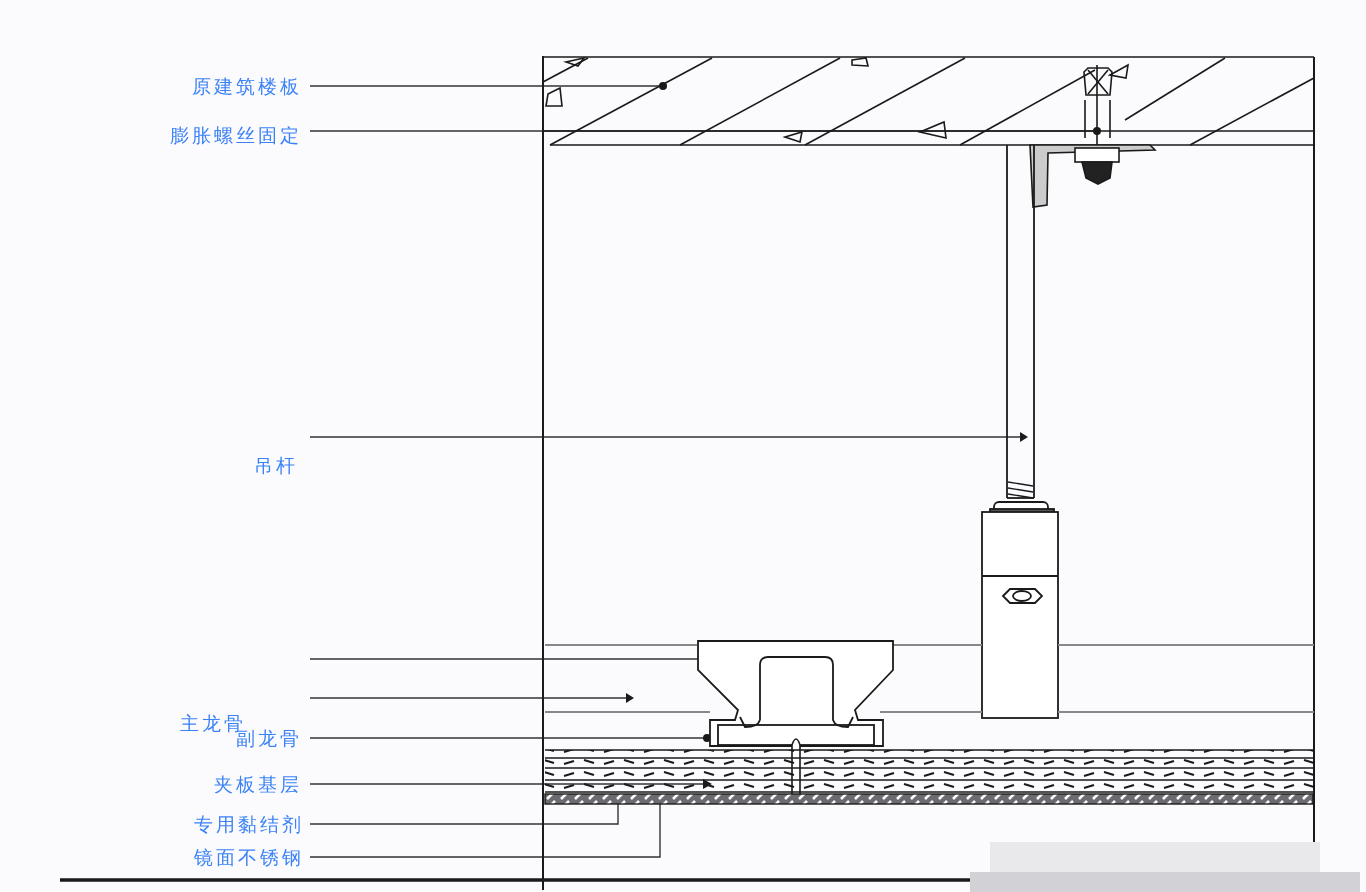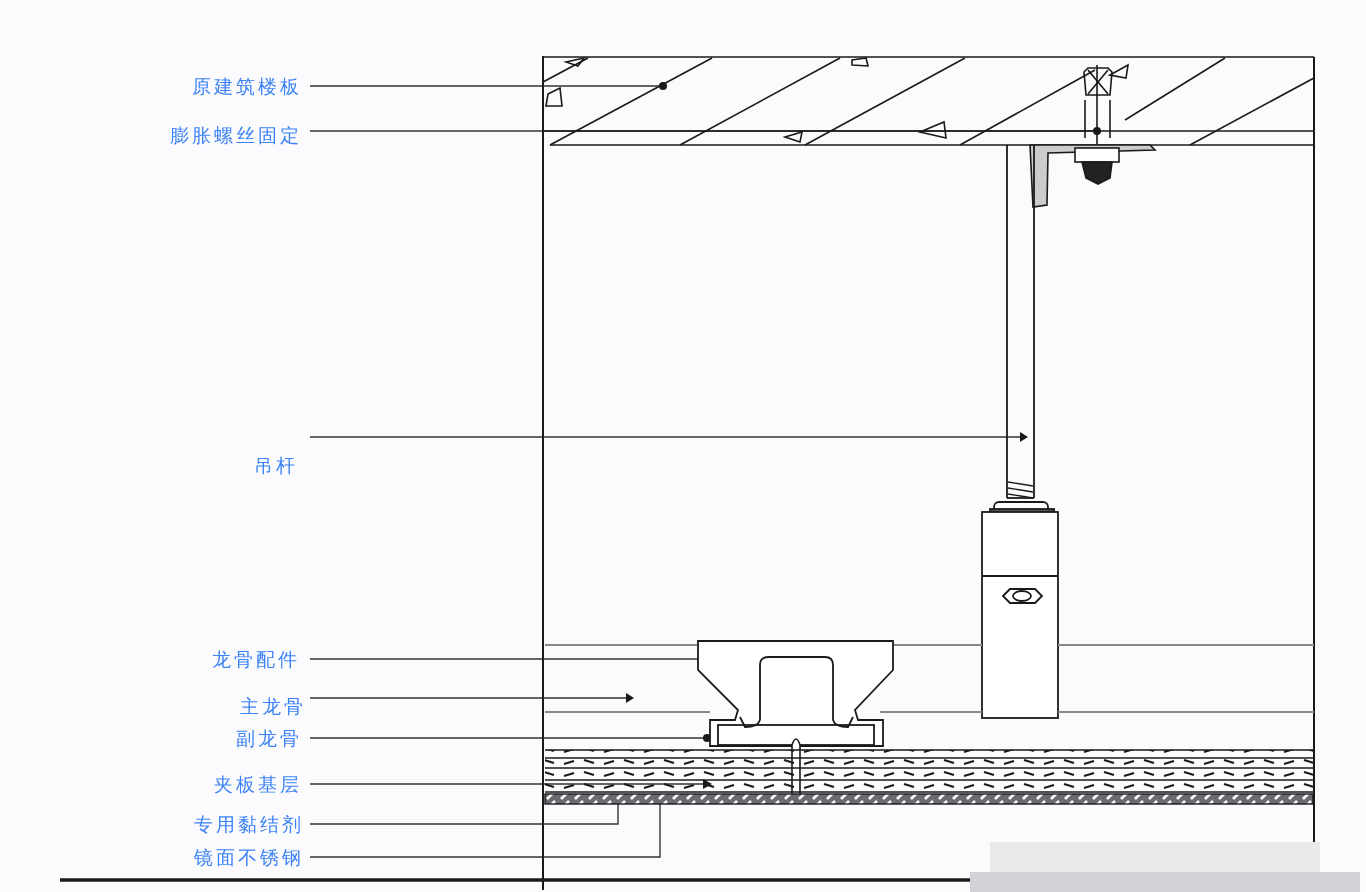--- a/index.html
+++ b/index.html
@@ -8,22 +8,21 @@
   .lbl{position:absolute;font-size:19px;color:#3b82f6;letter-spacing:3px;white-space:nowrap;text-align:right;line-height:30px;}
 </style>
 </head>
 <body>
 
 <div id="stage">
 
   <div class="lbl" style="left:60px;top:71px;width:242px;">原建筑楼板</div>
   <div class="lbl" style="left:40px;top:120px;width:262px;">膨胀螺丝固定</div>
   <div class="lbl" style="left:180px;top:422px;width:118px;margin-top:28px;">吊杆</div>
-  <div class="lbl" style="left:100px;top:644px;width:200px;">龙骨配件</div>
-  <div class="lbl" style="left:120px;top:691px;width:186px;">主龙骨</div>
+  <div class="lbl" style="left:120px;top:708px;width:186px;text-align:center;">主龙骨</div>
   <div class="lbl" style="left:100px;top:769px;width:202px;">夹板基层</div>
   <div class="lbl" style="left:120px;top:723px;width:182px;">副龙骨</div>
   <div class="lbl" style="left:60px;top:842px;width:244px;">镜面不锈钢</div>
   <div class="lbl" style="left:60px;top:809px;width:244px;">专用黏结剂</div>
 
   <svg width="1366" height="892" viewBox="0 0 1366 892">
     <defs>
       <pattern id="ply" width="40" height="12" patternUnits="userSpaceOnUse">
         <path d="M4 8 L14 5" stroke="#1a1a1a" stroke-width="2.2"></path>
         <path d="M24 4 L34 7" stroke="#1a1a1a" stroke-width="2"></path>

